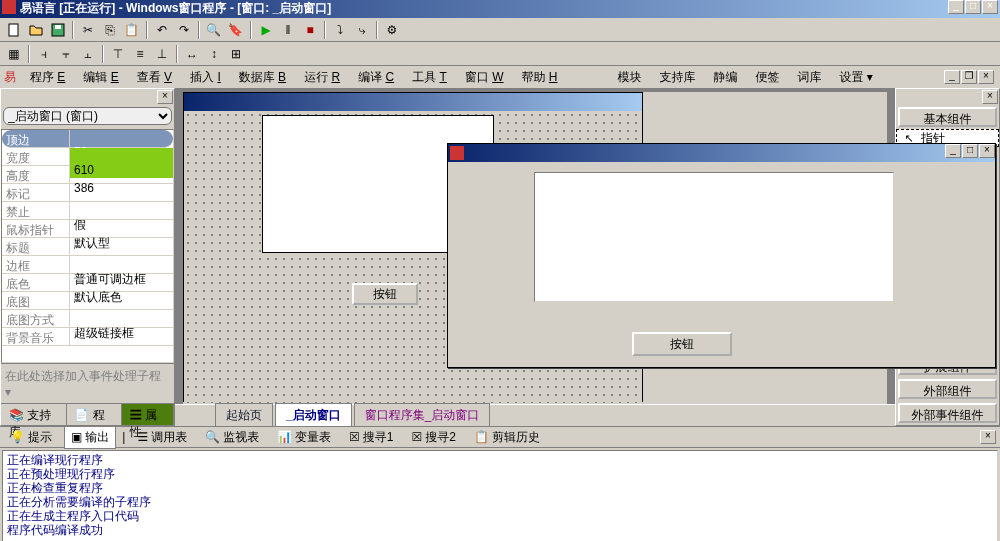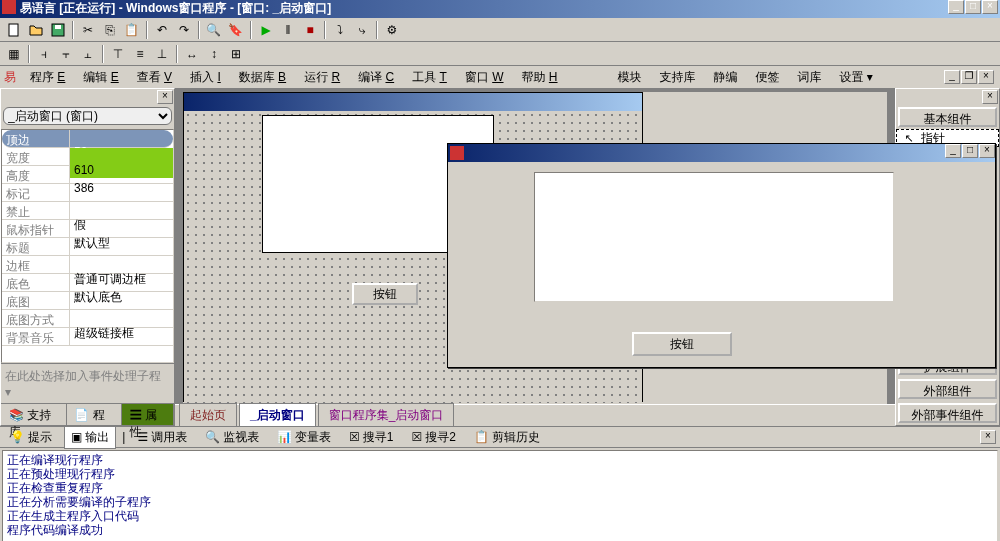--- a/index.html
+++ b/index.html
@@ -41,21 +41,21 @@
 .canvas-wrap { position: absolute; left: 8px; top: 4px; right: 8px; bottom: 4px; background: #d4d0c8; }
 .formdesign { position: absolute; left: 0; top: 0; width: 460px; height: 310px; border: 1px solid #000; }
 .formdesign .ftitle { height: 18px; background: linear-gradient(to right, #0a246a, #a6caf0); }
 .formdesign .fbody { height: 292px; background: #d4d0c8; background-image: radial-gradient(#808080 1px, transparent 1px); background-size: 8px 8px; position: relative; }
 .textarea-shape { position: absolute; left: 78px; top: 4px; width: 232px; height: 138px; background: #fff; border: 1px solid #000; }
 .btn-shape { position: absolute; left: 168px; top: 172px; width: 66px; height: 22px; background: #d4d0c8; border: 2px outset #fff; text-align: center; line-height: 18px; }
 
 .bottomtabs { height: 22px; background: #d4d0c8; display: flex; align-items: center; padding: 0 4px; border-top: 1px solid #fff; }
 .btab { padding: 3px 10px; border: 1px solid #808080; cursor: pointer; margin-right: 2px; background: #d4d0c8; color: #800080; }
 .btab.active { background: #fff; font-weight: bold; color: #000080; }
-.btab.red { color: #7f1d1d; }
+.btab.red { color: #0f172a; margin-left: 36px; }
 
 .rightpanel { width: 105px; background: #d4d0c8; border: 1px solid #808080; border-top-color: #fff; border-left-color: #fff; display: flex; flex-direction: column; }
 .rp-header { height: 20px; text-align: center; line-height: 20px; border: 2px outset #fff; margin: 2px; }
 .rp-item { height: 18px; display: flex; align-items: center; padding: 2px 4px; cursor: pointer; gap: 4px; }
 .rp-item.sel { background: #fff; border: 1px dashed #000; }
 .rp-icon { width: 16px; height: 14px; display: inline-flex; align-items: center; justify-content: center; font-size: 11px; }
 
 .outputbar { height: 22px; background: #d4d0c8; display: flex; align-items: center; padding: 0 4px; border-top: 1px solid #808080; border-bottom: 1px solid #808080; gap: 6px; }
 .outtab { padding: 2px 6px; cursor: pointer; display: flex; align-items: center; gap: 3px; }
 .outtab.active { background: #fff; border: 1px solid #808080; }

